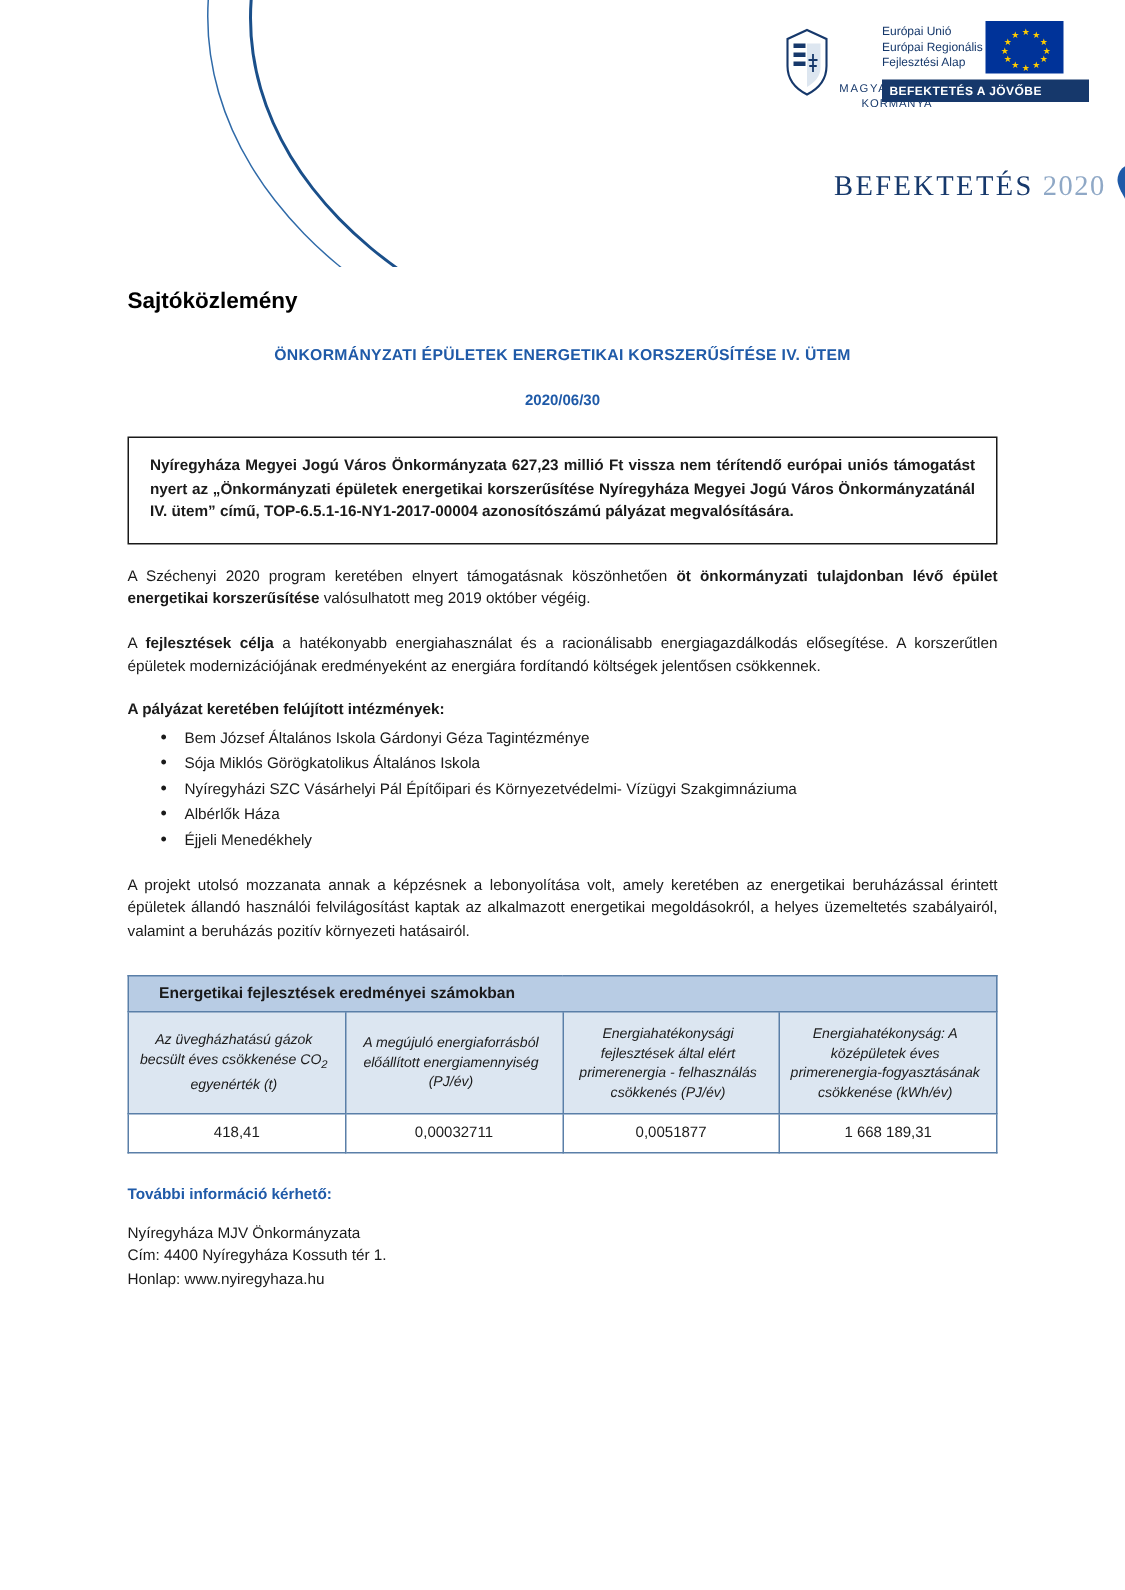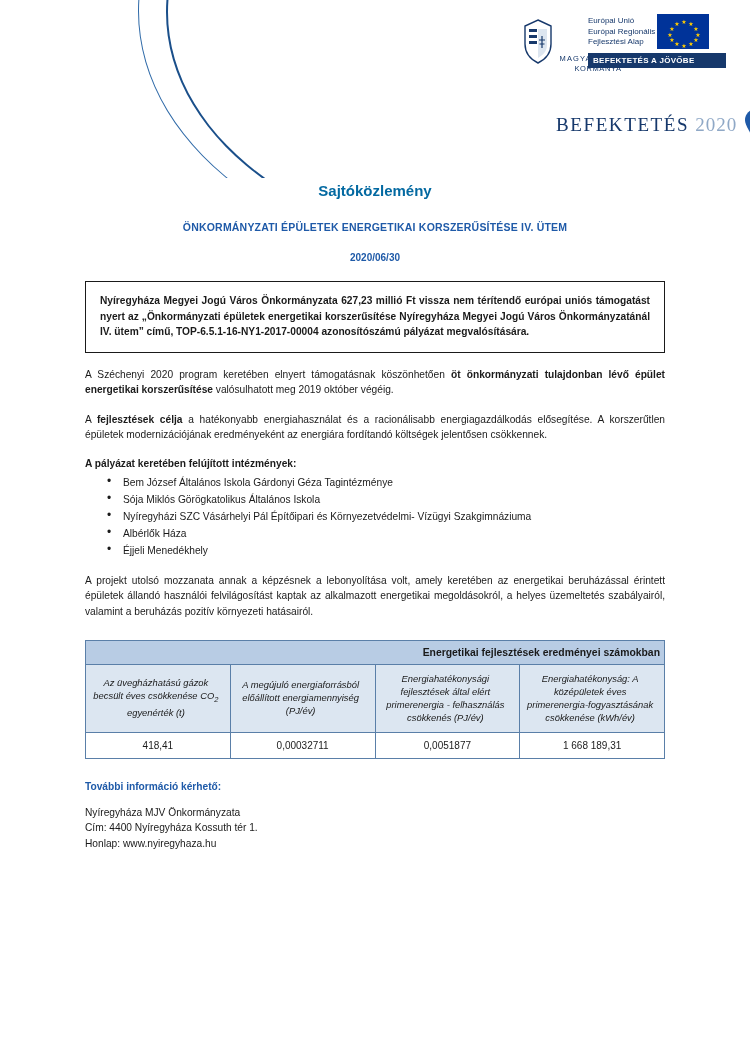--- a/index.html
+++ b/index.html
@@ -138,25 +138,25 @@
     position: relative;
   }
 
   
   .content {
     padding: 0 85px;
     box-sizing: border-box;
     width: 750px;
   }
   .doc-title {
-    text-align: center;
+    text-align: left;
     font-size: 15px;
     font-weight: bold;
-    color: #0369a1;
-    margin-top: 4px;
+    color: #000000;
+    margin-top: 14px;
   }
   .subtitle {
     text-align: center;
     font-size: 10.5px;
     font-weight: bold;
     color: #1f5aa8;
     margin-top: 22px;
     letter-spacing: .2px;
   }
   .date {
@@ -213,22 +213,22 @@
     margin-top: 20px;
     border-collapse: collapse;
     width: 100%;
     table-layout: fixed;
   }
   table.results th.title-cell {
     background: #b8cce4;
     border: 1px solid #5a7fa8;
     font-size: 10.4px;
     font-weight: bold;
-    padding: 6px 4px;
-    text-align: right;
+    padding: 6px 20px;
+    text-align: left;
   }
   table.results th.col {
     background: #dce6f1;
     border: 1px solid #5a7fa8;
     font-size: 9.4px;
     font-style: italic;
     font-weight: normal;
     line-height: 13px;
     padding: 7px 6px 8px 2px;
     text-align: center;

